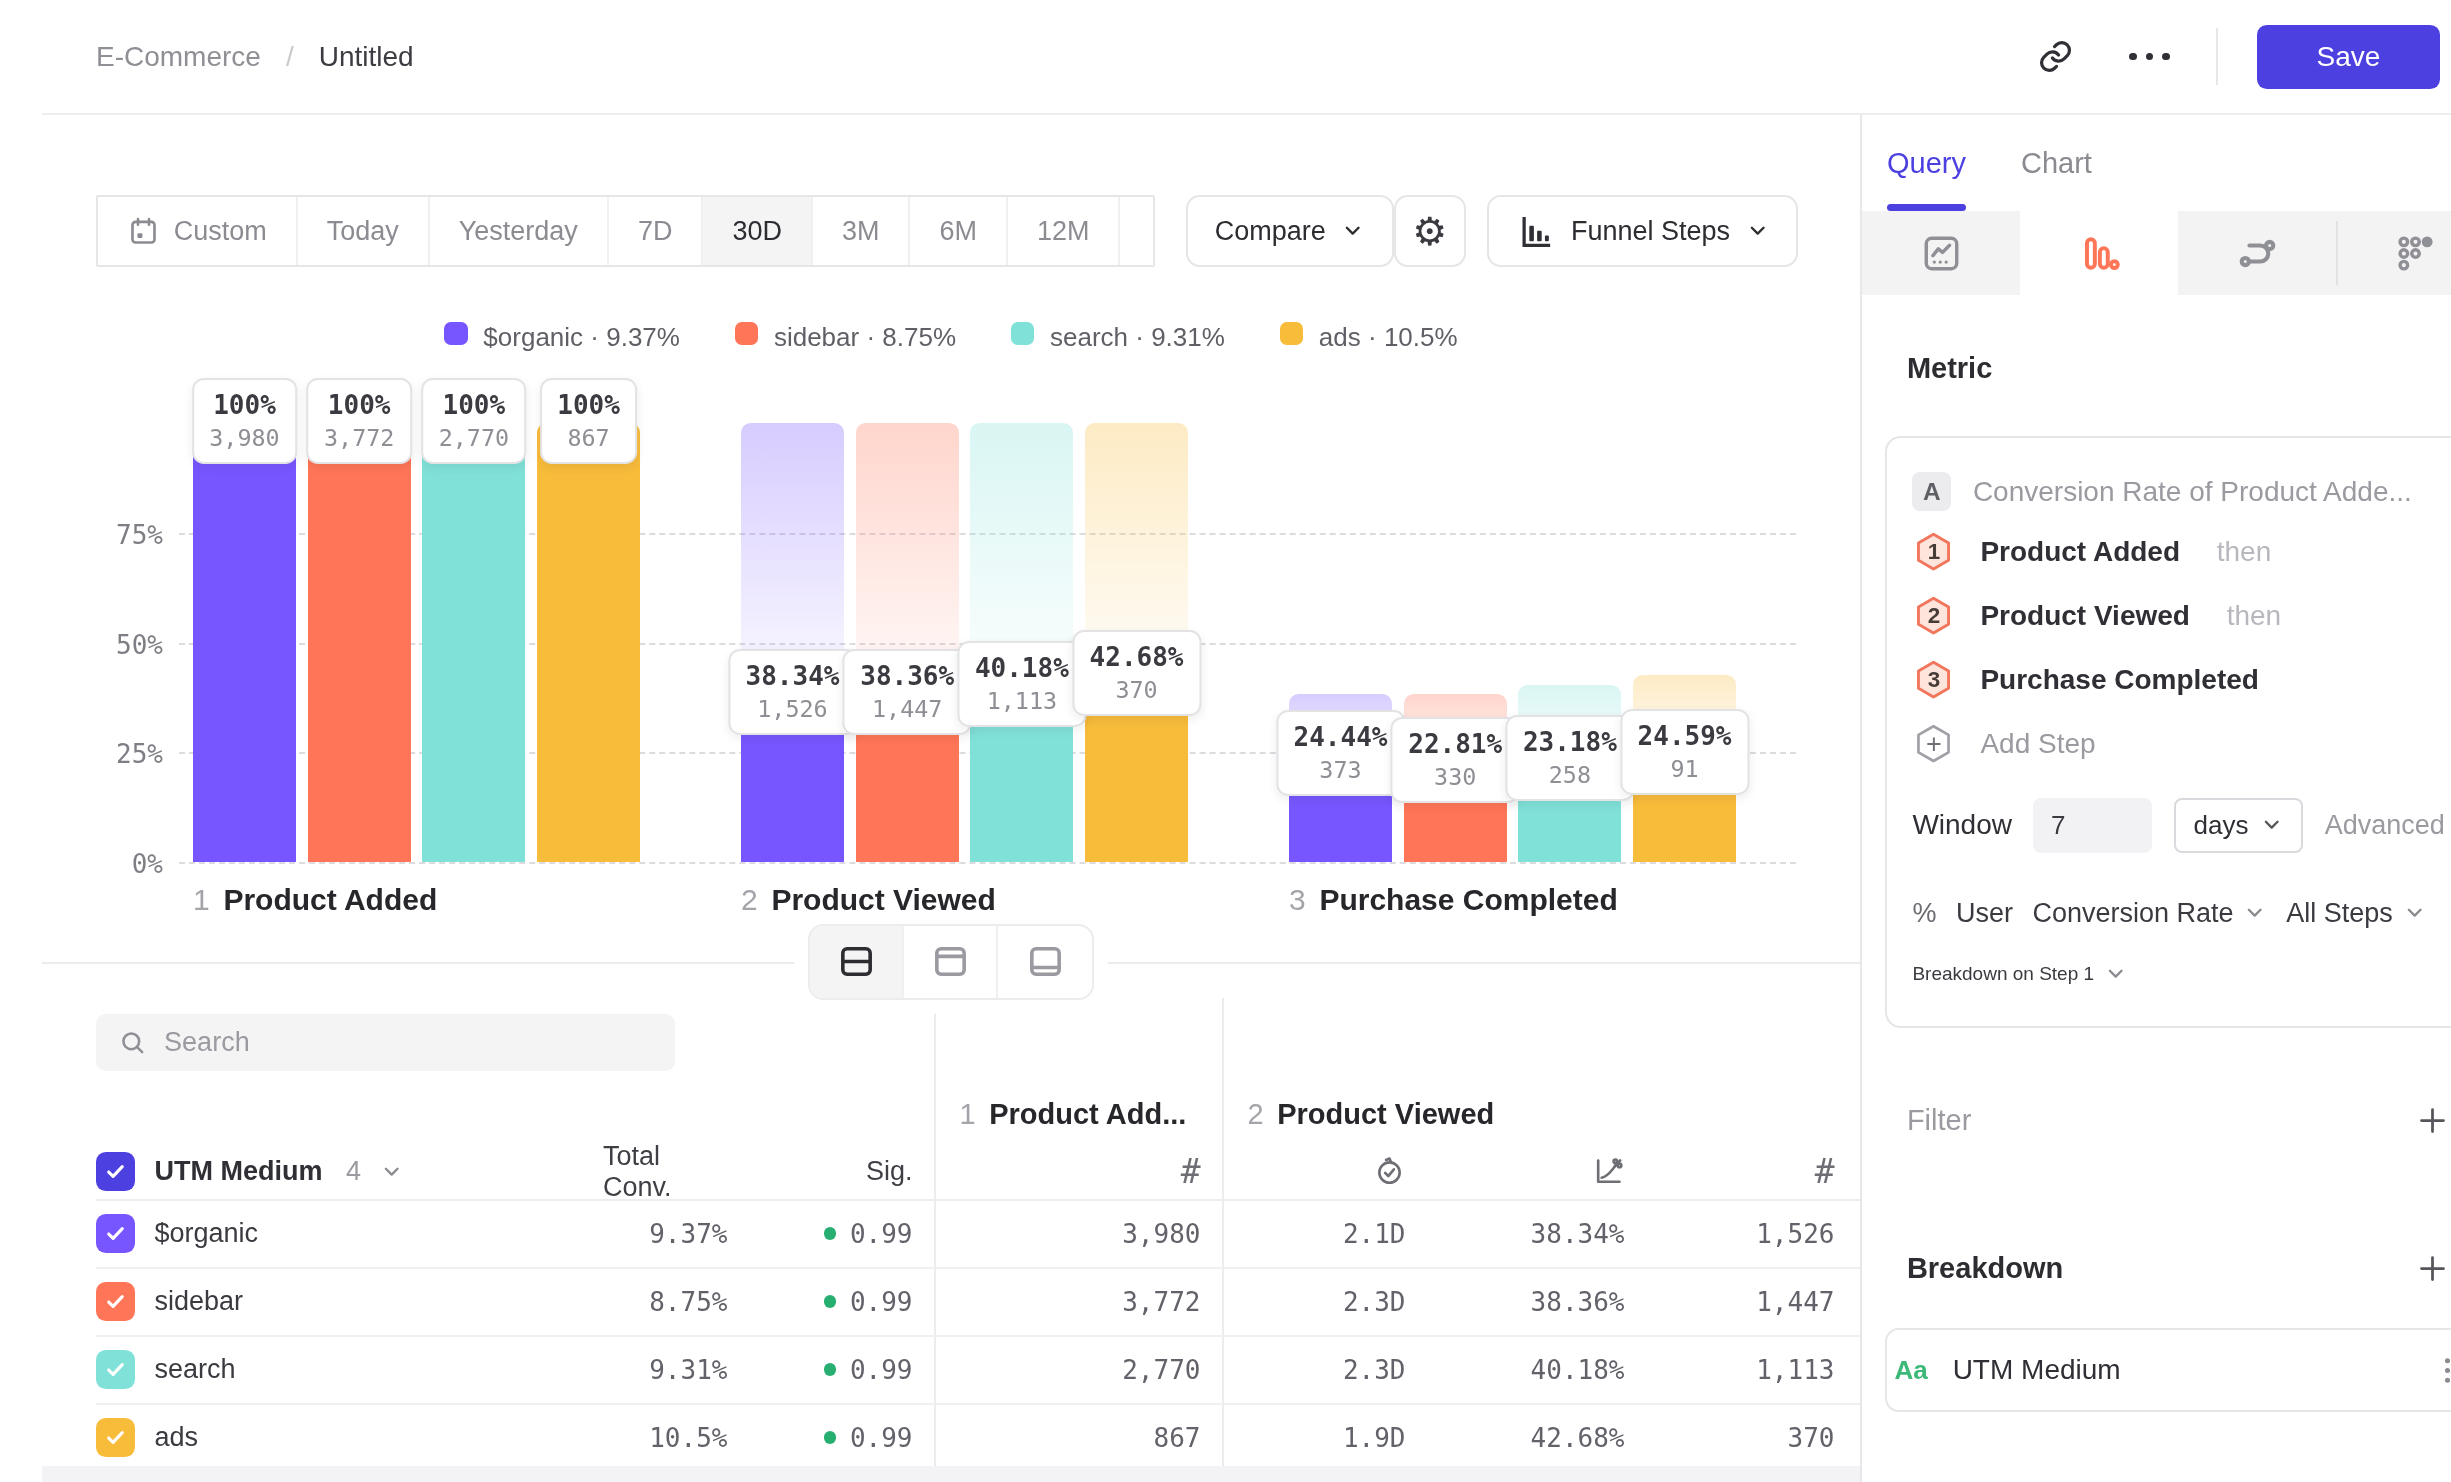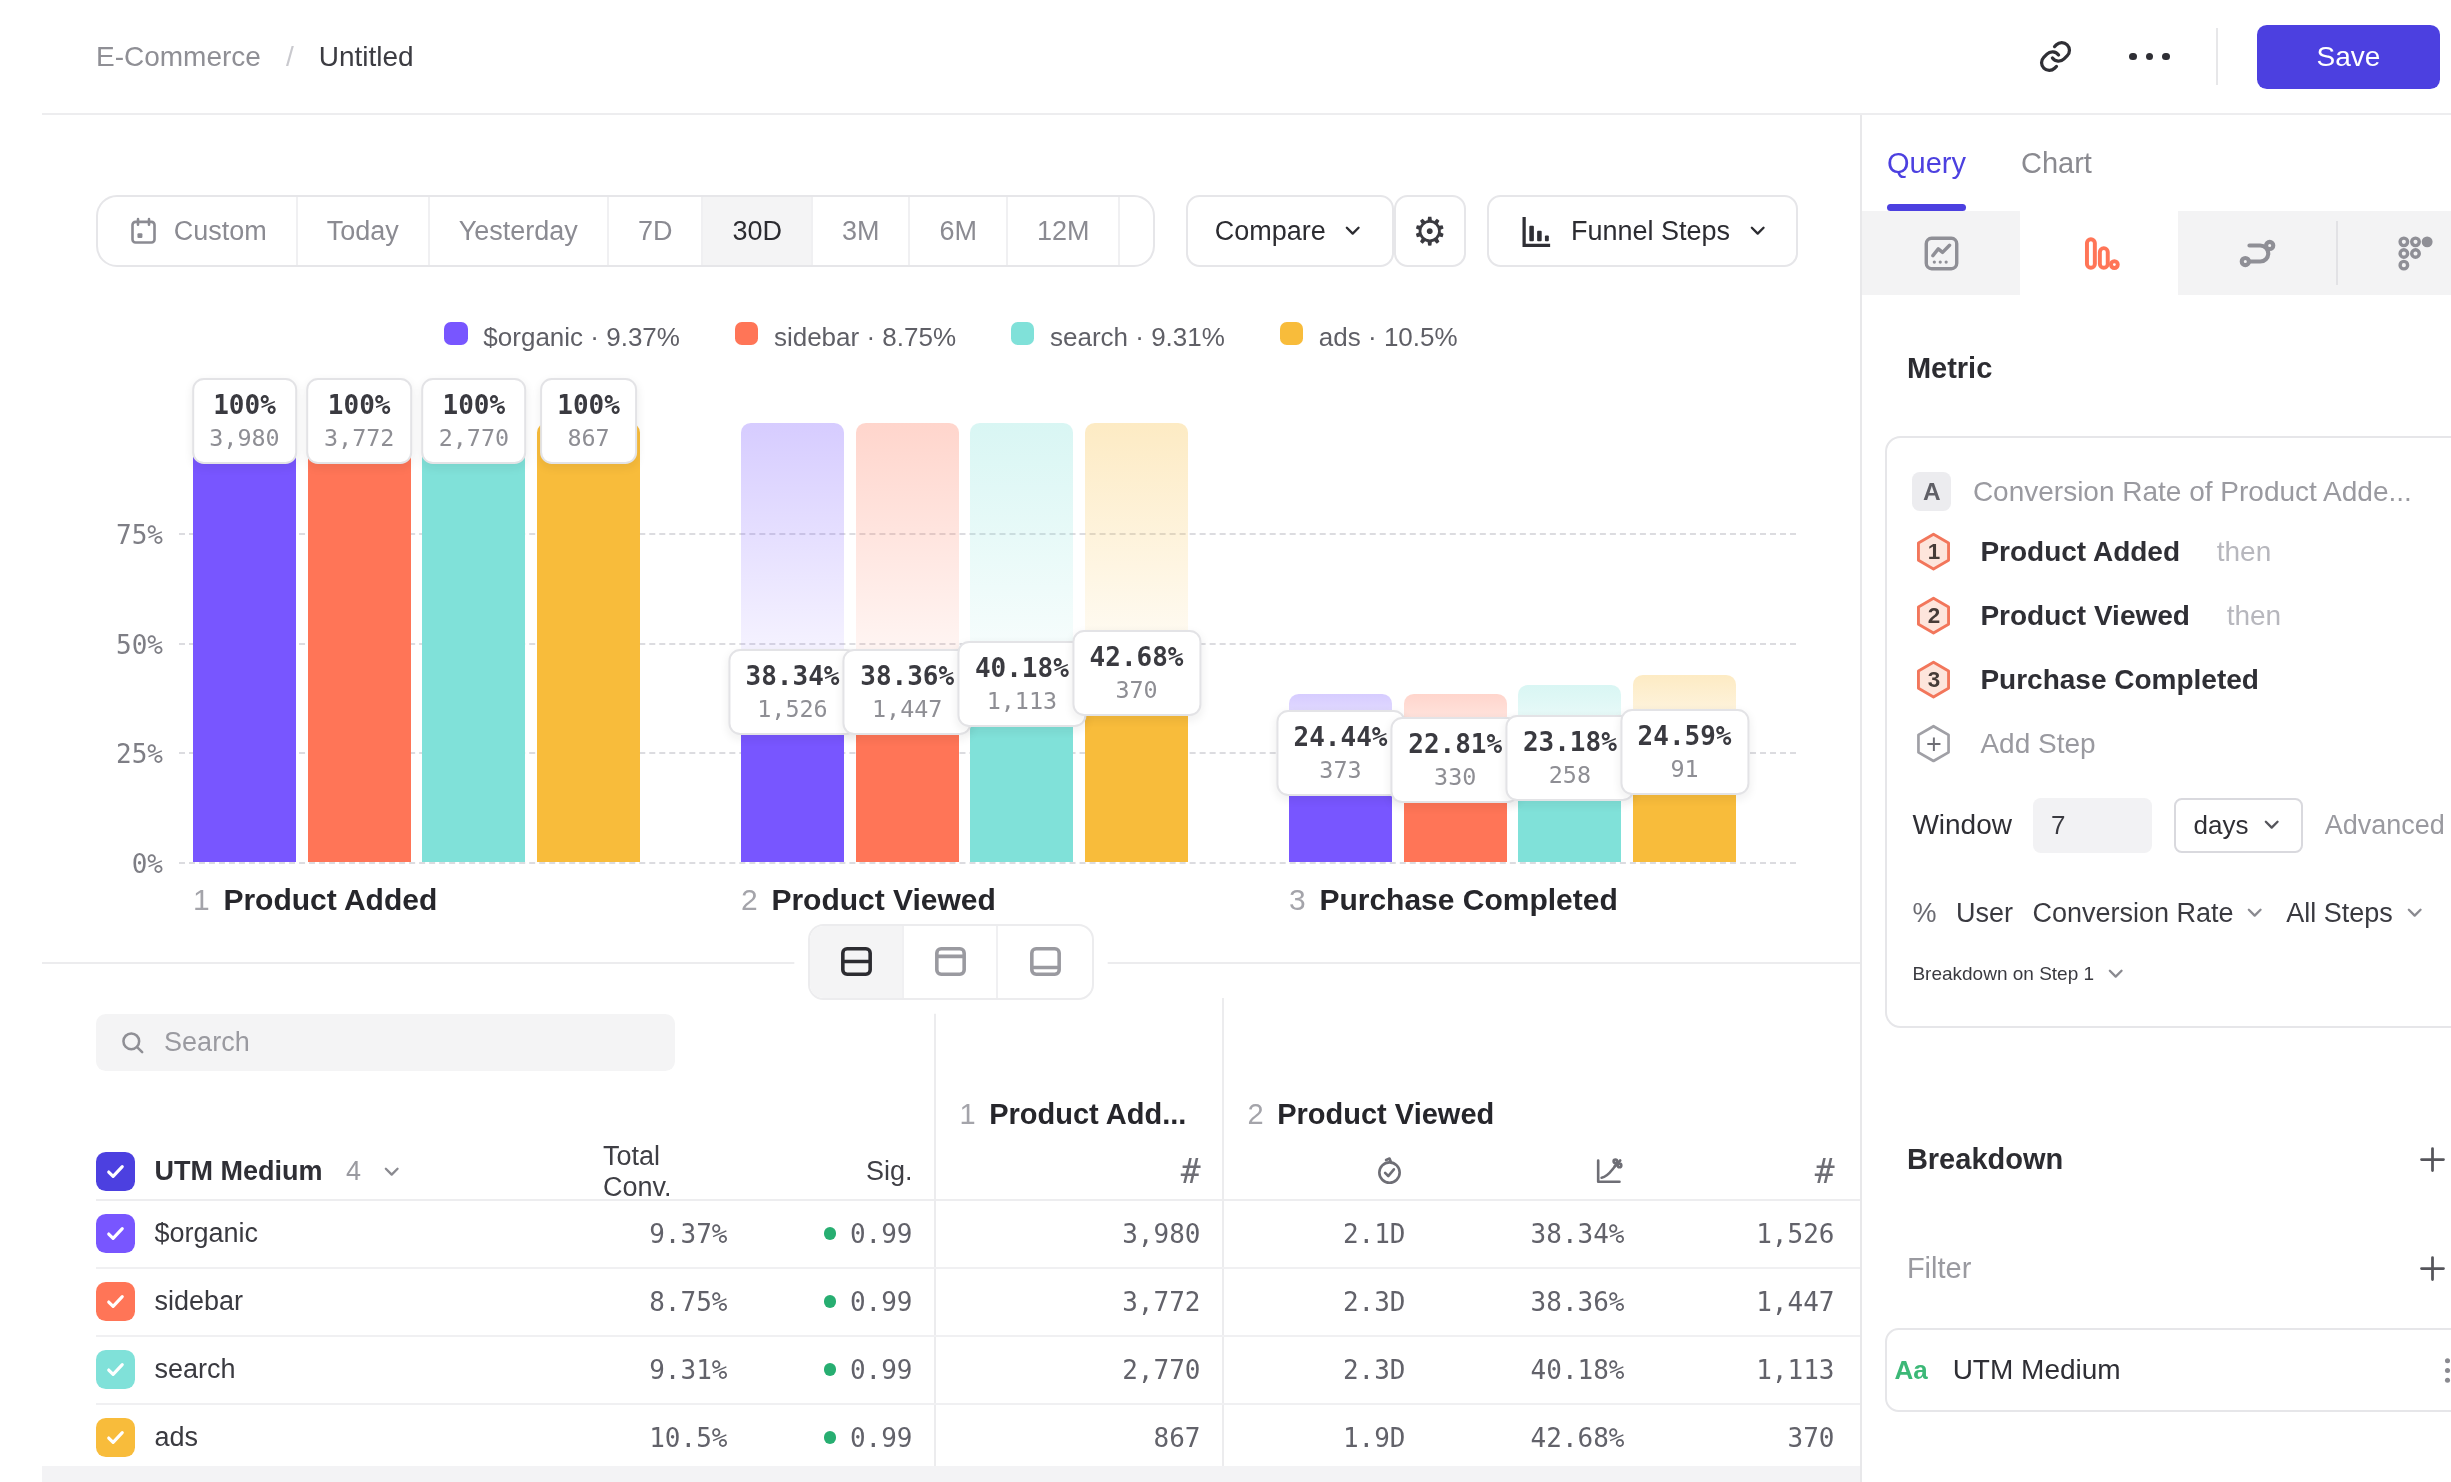--- a/index.html
+++ b/index.html
@@ -19,21 +19,21 @@
   .dots { display:flex; gap:8.8px; }
   .dots i { width:7.8px; height:7.8px; border-radius:50%; background:#2f2f35; }
   .vbar { width:2px; height:57px; background:#e7e7e9; }
   .save-btn { width:183px; height:64px; background:#4c40e0; color:#fff; font-size:28px; font-weight:500; border:none; border-radius:9.8px; display:flex; align-items:center; justify-content:center; cursor:pointer; }
 
   .main { flex:1; display:flex; min-height:0; }
   .left { width:1818px; flex:0 0 1818px; display:flex; flex-direction:column; position:relative; overflow:hidden; }
 
   
   .toolbar { margin:80px 62px 0 54px; height:72px; display:flex; align-items:center; }
-  .seg { display:flex; height:72px; border:2px solid #e6e6e9; border-radius:21px; overflow:hidden; background:#fff; }
+  .seg { display:flex; height:72px; border:2px solid #e6e6e9; border-radius:2px; overflow:hidden; background:#fff; }
   .seg .opt { display:flex; align-items:center; gap:13.7px; padding:0 29px; font-size:27px; color:#8b8b92; border-right:2px solid #f0f0f2; cursor:pointer; white-space:nowrap; }
   .seg .opt:last-child { border-right:none; }
   .seg .opt.active { background:#f4f4f5; color:#2c2c31; font-weight:500; }
   .seg .opt svg { width:33px; height:33px; color:#8b8b92; }
   .btn { display:flex; align-items:center; gap:15.6px; height:72px; padding:0 27px; border:2px solid #e6e6e9; border-radius:13.7px; background:#fff; font-size:27px; color:#2c2c31; cursor:pointer; white-space:nowrap; }
   .compare { margin-left:31px; font-weight:500; }
   .tb-right { margin-left:auto; display:flex; align-items:center; gap:21.5px; }
   .gear-btn { width:72px; height:72px; border:2px solid #e6e6e9; border-radius:13.7px; display:flex; align-items:center; justify-content:center; font-size:39px; color:#3a3a40; background:#fff; cursor:pointer; }
   .chev { width:23.4px; height:23.4px; color:#8a8a90; flex:0 0 auto; }
   .viewbtn svg.vicon { width:39px; height:39px; color:#2f2f35; }
@@ -683,29 +683,29 @@
             </span>
           </div>
           <div class="mrow bdonrow">
             <span>Breakdown on Step 1</span>
             <svg class="chev" viewBox="0 0 24 24" fill="none" stroke="#8a8a90" stroke-width="2.4" stroke-linecap="round" stroke-linejoin="round">
                 <path d="M6 9l6 6 6-6"></path>
               </svg>
           </div>
         </div>
 
+        <div class="sechead filter">
+          <span class="sec-label-gray">Filter</span>
+          <svg class="plus" viewBox="0 0 24 24" fill="none" stroke="currentColor" stroke-width="2" stroke-linecap="round">
+              <path d="M12 4v16M4 12h16"></path>
+            </svg>
+        </div>
+
         <div class="sechead breakdown">
           <span class="sec-label-dark">Breakdown</span>
-          <svg class="plus" viewBox="0 0 24 24" fill="none" stroke="currentColor" stroke-width="2" stroke-linecap="round">
-              <path d="M12 4v16M4 12h16"></path>
-            </svg>
-        </div>
-
-        <div class="sechead filter">
-          <span class="sec-label-gray">Filter</span>
           <svg class="plus" viewBox="0 0 24 24" fill="none" stroke="currentColor" stroke-width="2" stroke-linecap="round">
               <path d="M12 4v16M4 12h16"></path>
             </svg>
         </div>
 
         <div class="bdcard">
           <span class="aabadge">Aa</span>
           <span class="bdname">UTM Medium</span>
           <svg class="kebab" viewBox="0 0 24 36" fill="currentColor">
               <circle cx="12" cy="8" r="2.6"></circle>

